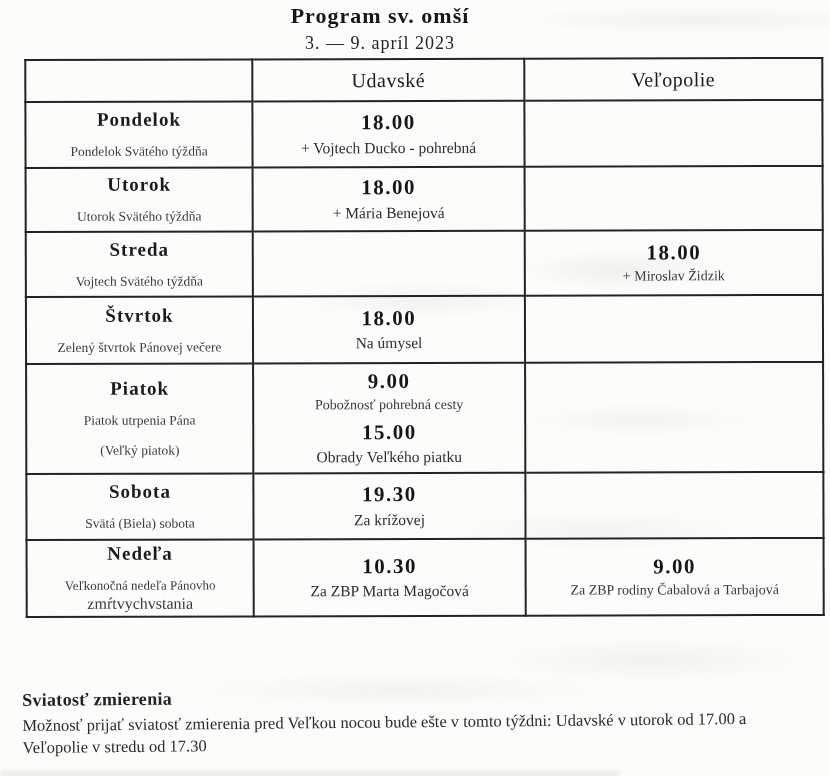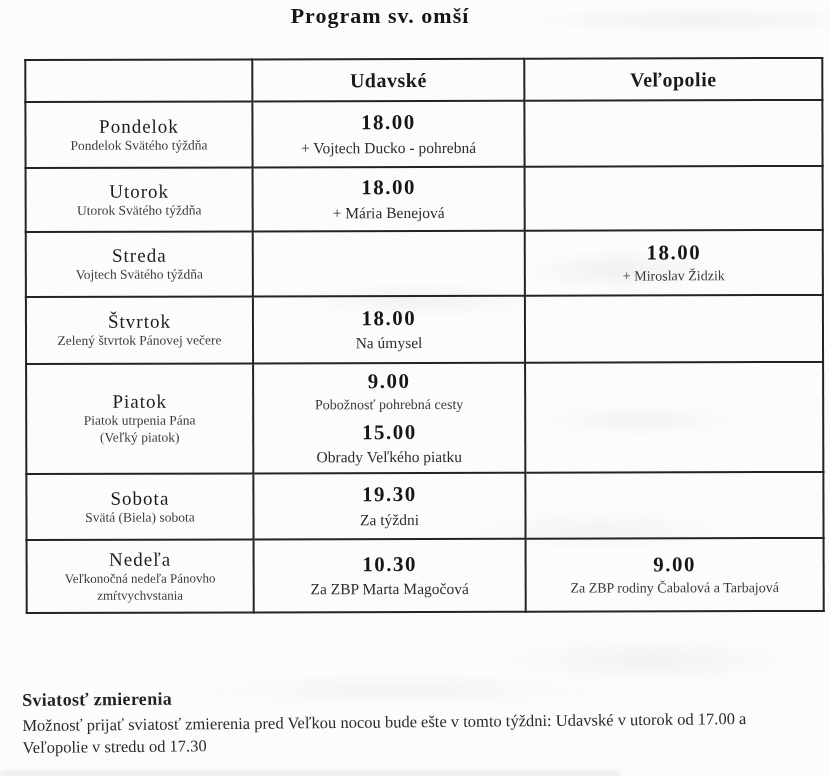--- a/index.html
+++ b/index.html
@@ -30,24 +30,24 @@
   table.schedule{
     position:absolute;left:25px;top:58px;
     width:797px;table-layout:fixed;border-collapse:collapse;
     transform:rotate(-0.15deg);
   }
   .schedule td,.schedule th{
     border:2px solid #242424;
     padding:2px 4px;vertical-align:middle;text-align:center;
     overflow:hidden;
   }
-  .schedule th{font-size:20px;font-weight:bold;letter-spacing:.5px;color:#1a1a1a;}
+  .schedule th{font-size:20px;font-weight:normal;letter-spacing:.5px;color:#1a1a1a;}
   th.h-blank{border-right:2px solid #242424;}
-  .day{font-size:19px;font-weight:normal;letter-spacing:1px;color:#1b1b1b;}
-  .note{font-size:13.5px;color:#3b3b3b;line-height:1.25;margin-top:0;}
+  .day{font-size:19px;font-weight:bold;letter-spacing:1px;color:#1b1b1b;}
+  .note{font-size:13.5px;color:#3b3b3b;line-height:1.25;margin-top:13px;}
   .time{font-size:21px;font-weight:bold;letter-spacing:1.5px;color:#161616;line-height:1.2;}
   .detail{font-size:15.5px;color:#2e2e2e;line-height:1.3;margin-top:2px;}
   .detail.small{font-size:14px;color:#3a3a3a;}
   .entry + .entry{margin-top:6px;}
 
   .footer{
     position:absolute;left:22px;top:690px;width:800px;
     transform:rotate(-0.55deg);transform-origin:left top;
   }
   .footer-heading{font-size:18px;font-weight:bold;color:#222;letter-spacing:.3px;}
@@ -57,20 +57,21 @@
     background:rgba(70,70,70,.10);filter:blur(2px);border-radius:3px;
   }
 </style>
 </head>
 <body>
 
 <div class="scan-noise"></div>
 
 <div class="titlebox">
   <div class="title">Program sv. omší</div>
+  <div class="subtitle">3. — 9. apríl 2023</div>
 </div>
 
 <table class="schedule">
   <colgroup>
       <col style="width:227px">
       <col style="width:272px">
       <col style="width:298px">
     </colgroup>
   <tbody>
       <tr style="height:42px;">
@@ -155,31 +156,31 @@
   </tr>
 
   <tr style="height:66px;">
     <td>
       <div class="day">Sobota</div>
       <div class="note">Svätá (Biela) sobota</div>
     </td>
     <td>
       <div class="entry">
         <div class="time">19.30</div>
-        <div class="detail">Za týždni</div>
+        <div class="detail">Za krížovej</div>
       </div>
     </td>
     <td></td>
   </tr>
 
   <tr style="height:73px;">
     <td>
       <div class="day">Nedeľa</div>
       <div class="note" style="font-size:13px">Veľkonočná nedeľa Pánovho</div>
-      <div class="note" style="font-size:13px;margin-top:0">zmŕtvychvstania</div>
+      <div class="note" style="font-size:16px;margin-top:0">zmŕtvychvstania</div>
     </td>
     <td>
       <div class="entry">
         <div class="time">10.30</div>
         <div class="detail">Za ZBP Marta Magočová</div>
       </div>
     </td>
     <td>
       <div class="entry">
         <div class="time">9.00</div>

